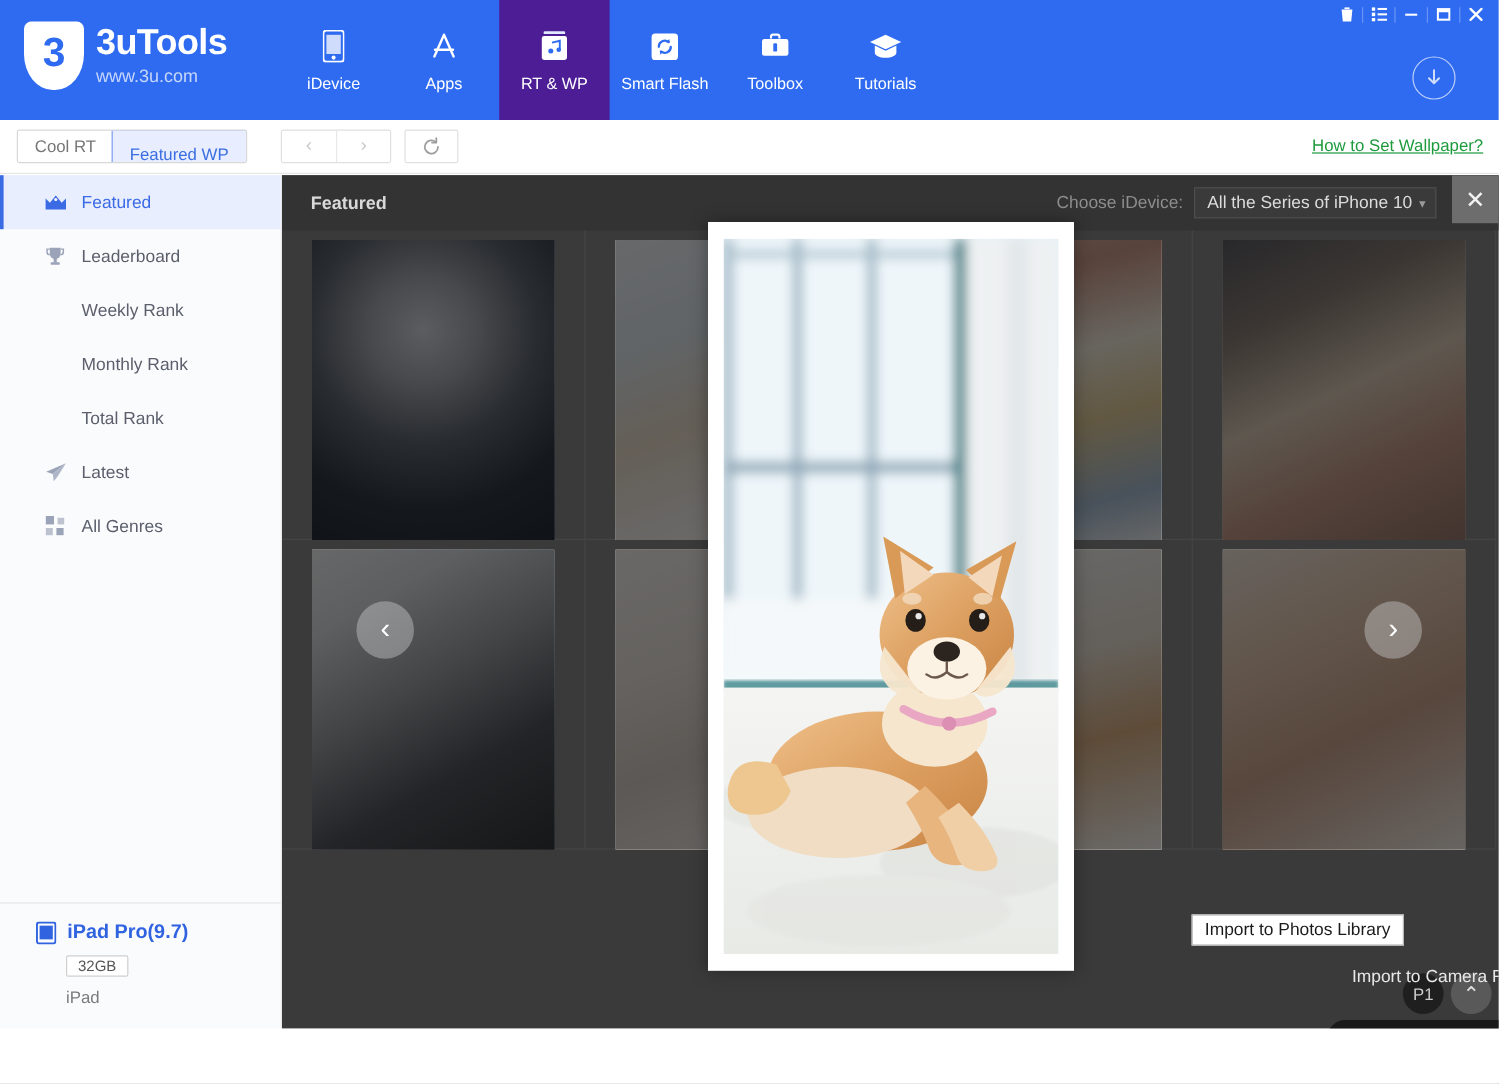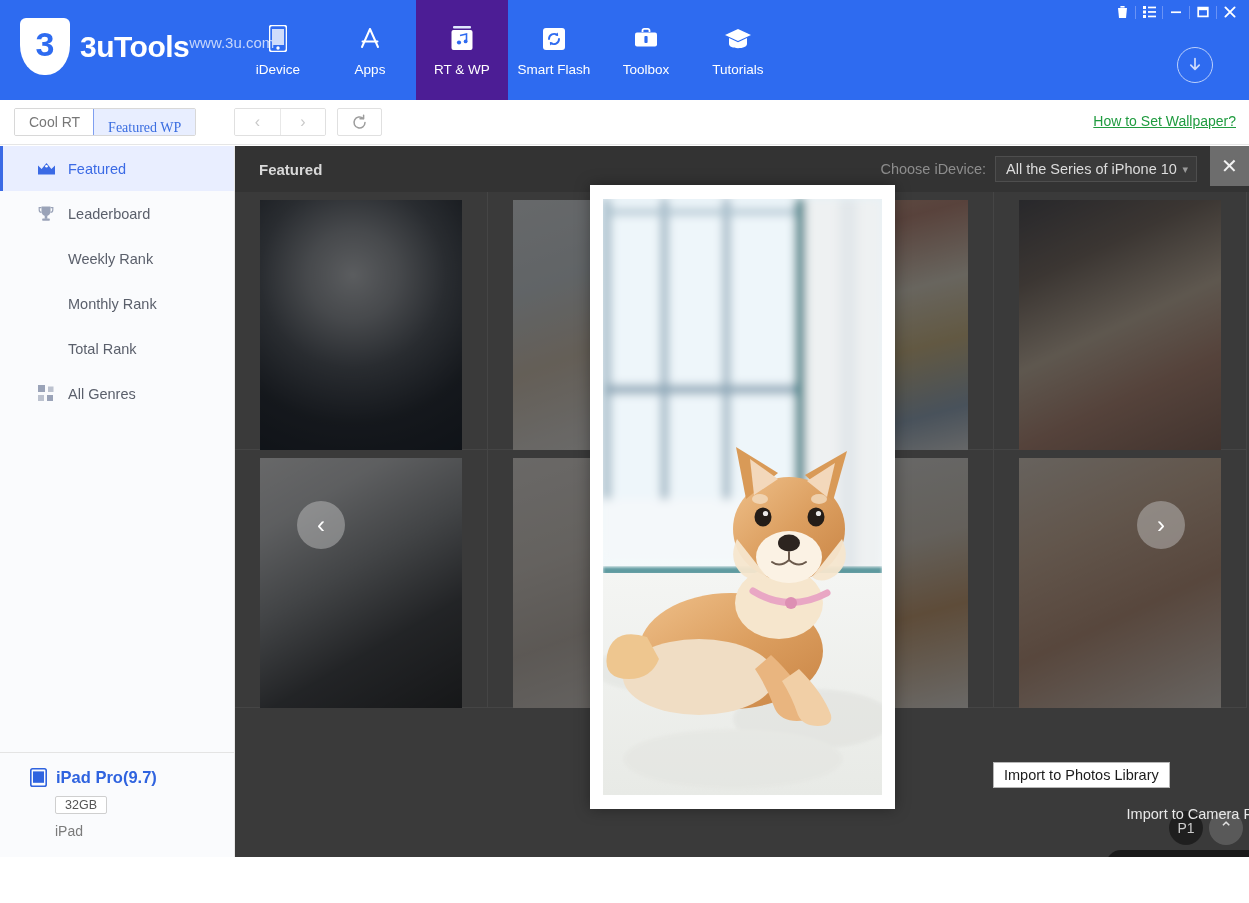--- a/index.html
+++ b/index.html
@@ -29,21 +29,21 @@
     width: 50px; height: 57px;
     background: #ffffff;
     border-radius: 6px 6px 24px 24px / 6px 6px 30px 30px;
     display: flex; align-items: center; justify-content: center;
   }
   .logo-shield span {
     color: #2e6bf0; font-size: 34px; font-weight: bold;
     line-height: 1; transform: translateY(-3px);
     font-family: "Liberation Sans", sans-serif;
   }
-  .logo-text { display: flex; flex-direction: row; }
+  .logo-text { display: flex; flex-direction: column; }
   .logo-title {
     color: #ffffff; font-size: 30px; font-weight: bold;
     letter-spacing: -0.5px; line-height: 1.05;
   }
   .logo-sub {
     color: #c6d6fb; font-size: 15px; line-height: 1.3; margin-top: 2px;
   }
 
   .nav {
     position: absolute; left: 232px; top: 0;
@@ -91,21 +91,21 @@
     border: 1px solid #d8d8d8; border-radius: 2px; overflow: hidden;
   }
   .seg-btn {
     padding: 0 14px; height: 26px;
     display: flex; align-items: center; justify-content: center;
     font-size: 14px; color: #777; background: #fff; cursor: pointer;
     white-space: nowrap;
   }
   .seg-btn.active {
     background: #e8eeff; color: #3a6de0;
-    border: 1px solid #7f9ff0; height: 40px; margin: -1px; font-family: Liberation Serif, serif;
+    border: 1px solid #7f9ff0; height: 40px; margin: -1px;
   }
   .navbtns {
     position: absolute; left: 234px; top: 108px;
     display: flex; border: 1px solid #e0e0e0; border-radius: 2px; overflow:hidden;
   }
   .navbtn {
     width: 45px; height: 26px;
     display: flex; align-items: center; justify-content: center;
     background: #fff; color: #c9c9c9; font-size: 16px; cursor: pointer;
   }
@@ -483,20 +483,29 @@
     </div>
 
     <div class="side-item sub">
       <span>Monthly Rank</span>
     </div>
 
     <div class="side-item sub">
       <span>Total Rank</span>
     </div>
 
+    <div class="side-item">
+      <span class="side-ico">
+        <svg width="19" height="18" viewBox="0 0 19 18">
+            <path d="M18 1 L1.5 8.2 L7 10 Z" fill="#9aa3b8"></path>
+            <path d="M18 1 L7 10 L7.8 16 L10.8 12.2 Z" fill="#aeb5c6"></path>
+          </svg>
+      </span>
+      <span>Latest</span>
+    </div>
 
     <div class="side-item">
       <span class="side-ico">
         <svg width="17" height="17" viewBox="0 0 17 17">
             <rect x="0" y="0" width="7" height="7" fill="#9aa3b8"></rect>
             <rect x="10" y="1.5" width="5.5" height="5.5" fill="#bcc2cf"></rect>
             <rect x="0" y="10" width="6" height="6" fill="#bcc2cf"></rect>
             <rect x="9" y="10" width="6" height="6" fill="#9aa3b8"></rect>
           </svg>
       </span>

